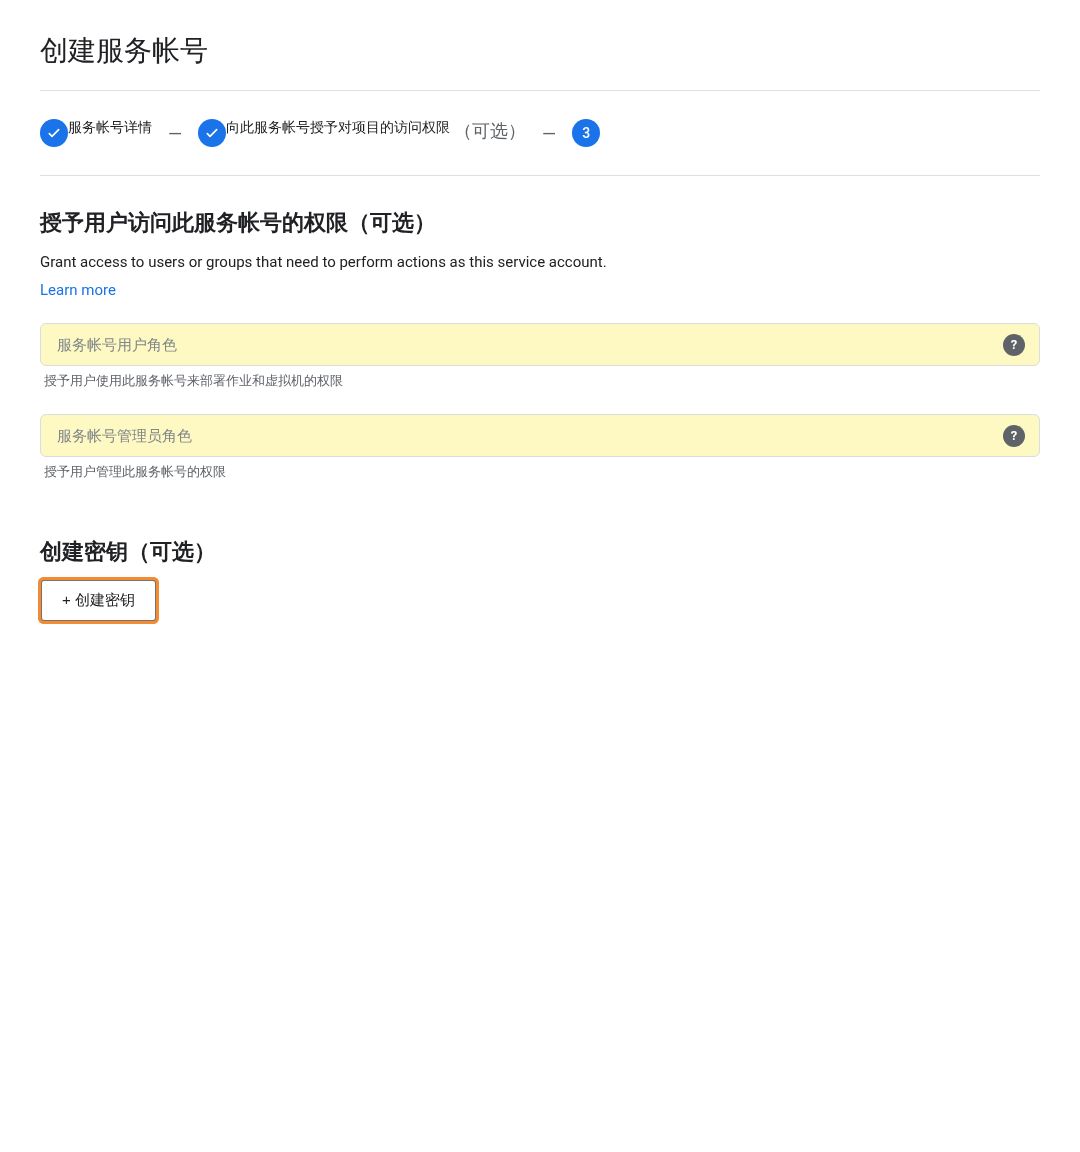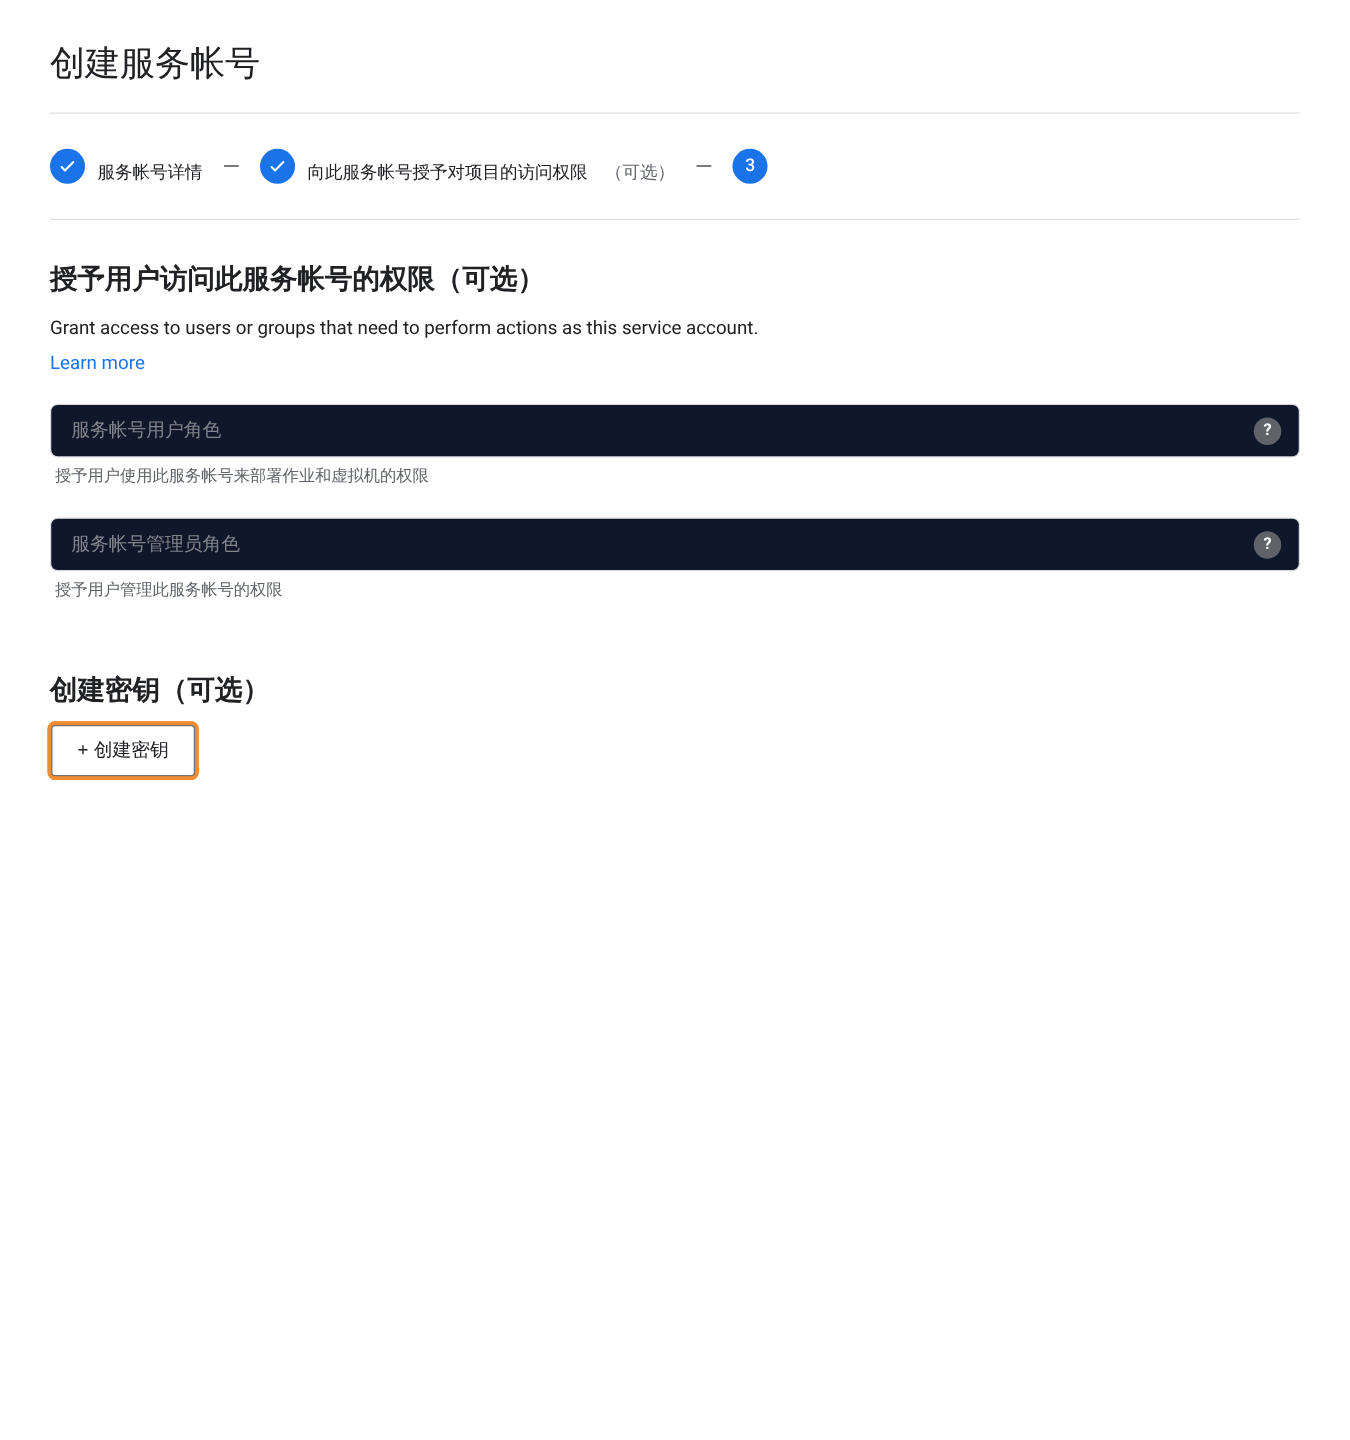--- a/index.html
+++ b/index.html
@@ -38,22 +38,22 @@
     .stepper {
       display: flex;
       align-items: center;
       gap: 12px;
       margin-bottom: 28px;
       flex-wrap: nowrap;
     }
 
     .step {
       display: flex;
-      align-items: flex-end;
-      gap: 10px;
+      align-items: flex-start;
+      gap: 0;
     }
 
     .step-icon-done {
       width: 28px;
       height: 28px;
       border-radius: 50%;
       background: #1a73e8;
       display: flex;
       align-items: center;
       justify-content: center;
@@ -72,21 +72,21 @@
     }
 
     .step-connector {
       color: #5f6368;
       font-size: 18px;
       margin: 0 4px;
     }
 
     .step-optional {
       color: #5f6368;
-      font-size: 14px;
+      font-size: 18px;
       margin-left: 4px;
     }
 
     .step-number {
       width: 28px;
       height: 28px;
       border-radius: 50%;
       background: #1a73e8;
       color: #fff;
       display: flex;
@@ -135,21 +135,21 @@
       margin-bottom: 8px;
     }
 
     .input-wrapper {
       position: relative;
       display: flex;
       align-items: center;
       border: 1px solid #dadce0;
       border-radius: 6px;
       padding: 12px 48px 12px 16px;
-      background: #0f172a;
+      background: #fef9c3;
     }
 
     .input-wrapper input {
       border: none;
       outline: none;
       font-size: 15px;
       color: #80868b;
       background: transparent;
       width: 100%;
     }

